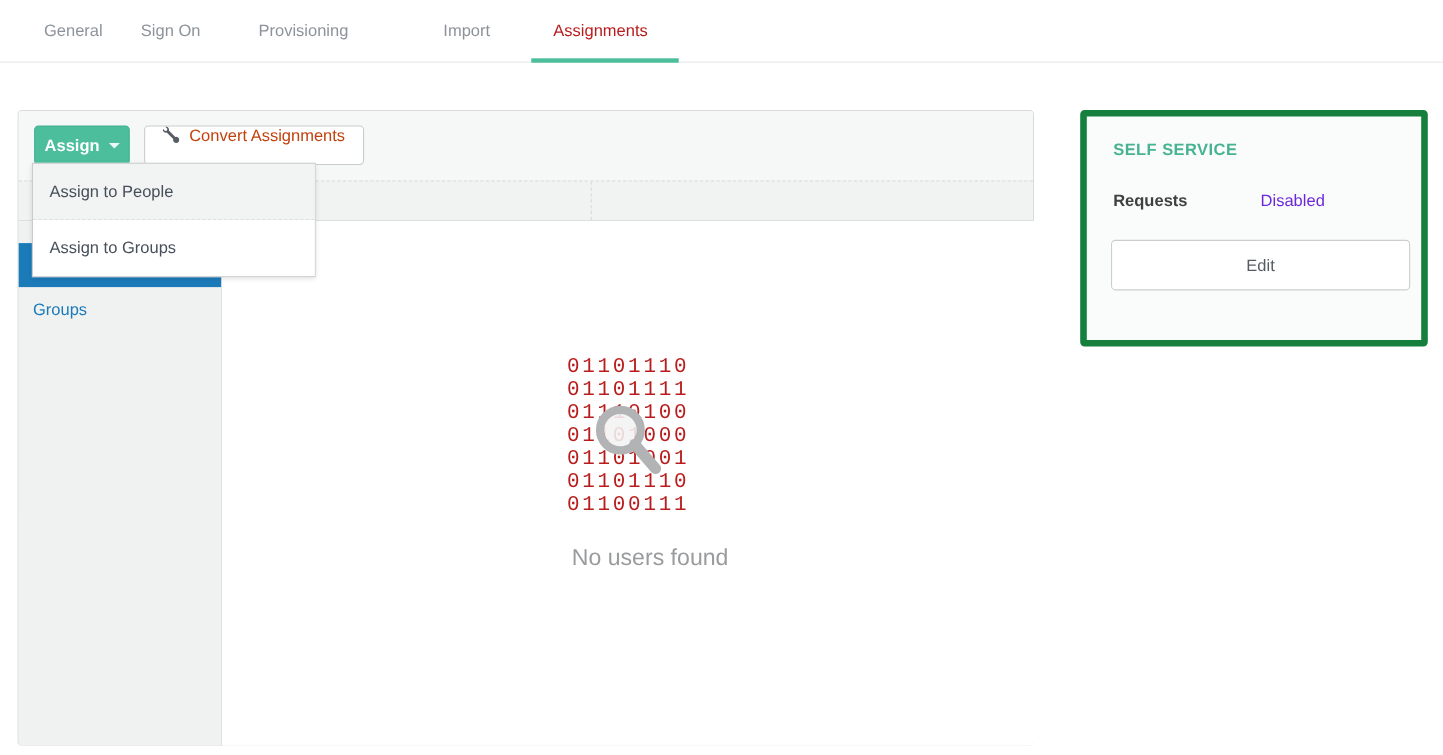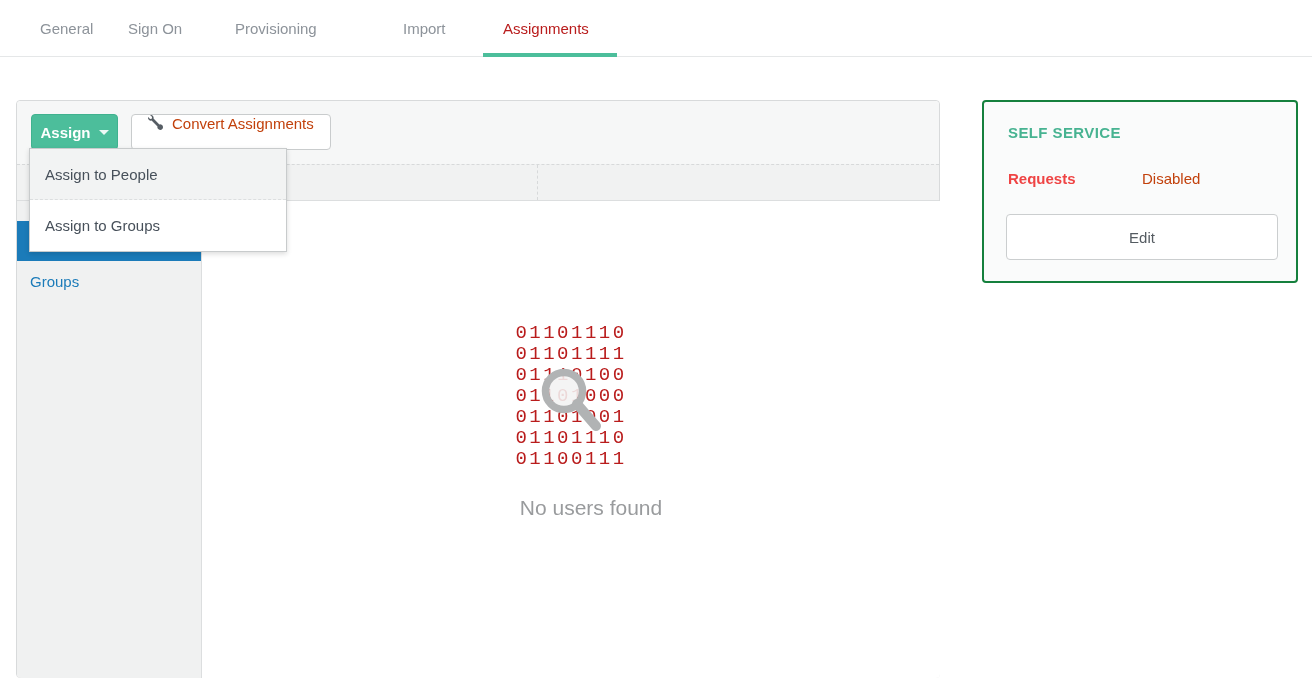--- a/index.html
+++ b/index.html
@@ -79,28 +79,28 @@
 
   
   .assign-menu { position:absolute; left:29px; top:148px; width:258px;
     background:#fff; border:1px solid #c8cbcc; box-shadow:0 2px 5px rgba(0,0,0,.14);
     z-index:50; }
   .menu-item { height:51px; display:flex; align-items:center; padding-left:15px;
     font-size:15px; color:#47505a; cursor:pointer; background:#fff; }
   .menu-item.hovered { background:#f2f3f3; border-bottom:1px dashed #dcdedf; }
 
   
-  .self-service { position:absolute; left:982px; top:100px; width:316px; height:183px;
-    background:#fafbfb; border:2px solid #15803d; border-radius:4px; }
+  .self-service { position:absolute; left:982px; top:100px; width:316px; height:215px;
+    background:#fafbfb; border:6px solid #15803d; border-radius:4px; }
   .ss-title { position:absolute; left:24px; top:22px; font-size:15px; font-weight:700;
     color:#47b391; letter-spacing:.4px; }
   .ss-row-label { position:absolute; left:24px; top:68px; font-size:15px;
-    font-weight:700; color:#ef4444; }
+    font-weight:700; color:#404040; }
   .ss-row-value { position:absolute; left:158px; top:68px; font-size:15px;
-    color:#c2410c; }
+    color:#6d28d9; }
   .btn-edit { position:absolute; left:22px; top:112px; width:272px; height:46px;
     background:#fff; border:1px solid #cbcecf; border-radius:4px; font-size:15px;
     color:#545b61; cursor:pointer; font-family:inherit; }
 </style>
 </head>
 <body>
 
 <div class="tabs-bar">
   <span class="tab tab-general">General</span>
   <span class="tab tab-signon">Sign On</span>

